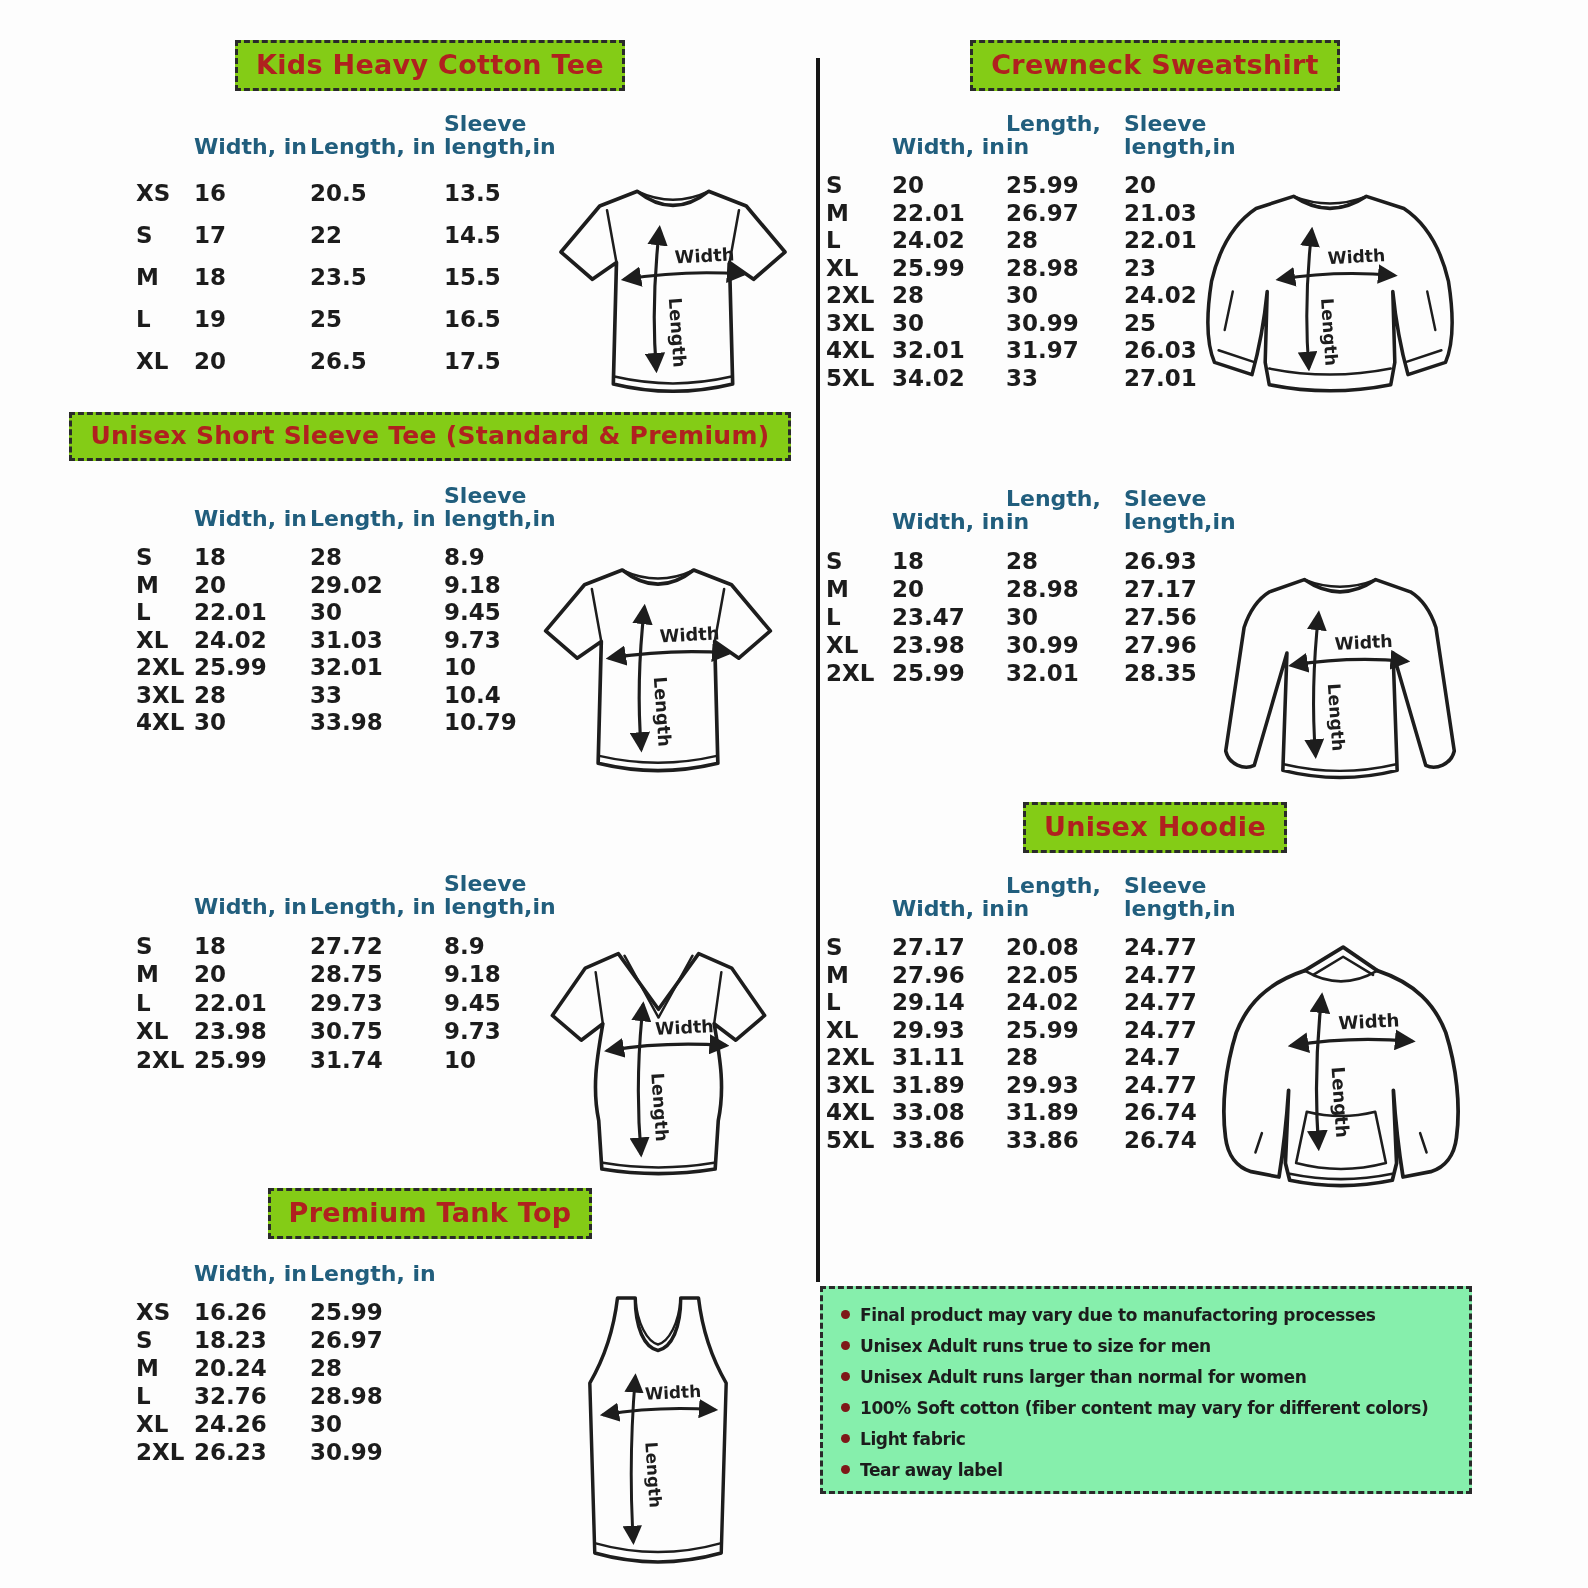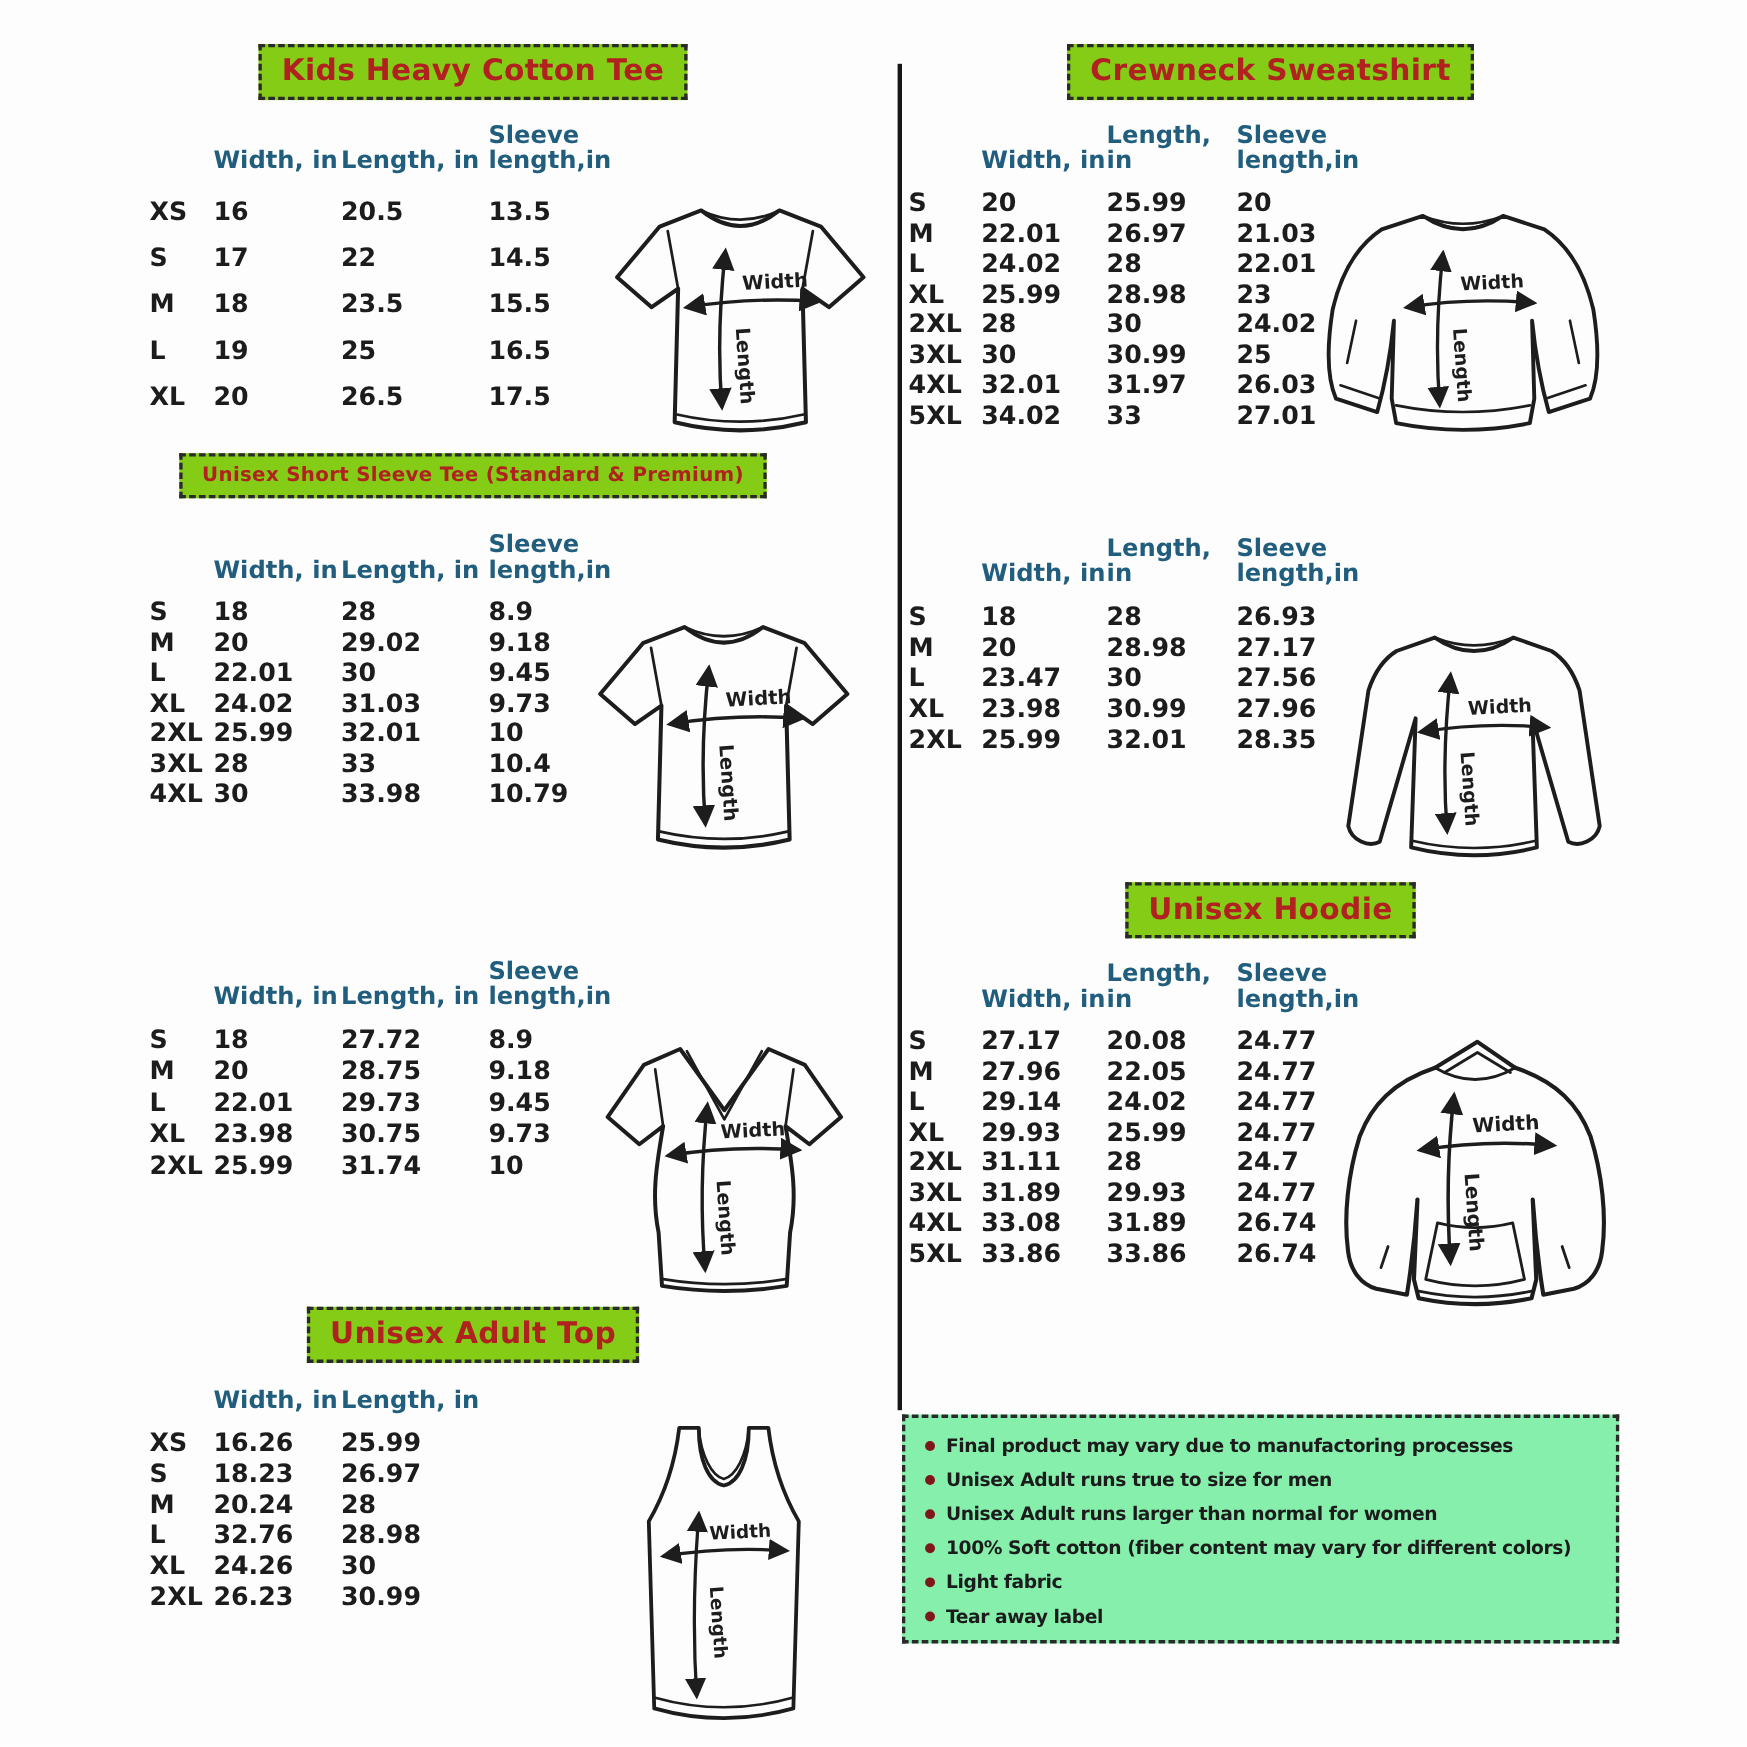--- a/index.html
+++ b/index.html
@@ -4,21 +4,21 @@
 <style>
   html,body{margin:0;padding:0;background:#ffffff;}
   .canvas{position:relative;width:1588px;height:1588px;background:#fdfdfd;overflow:hidden;
           font-family:"DejaVu Sans",sans-serif;color:#1c1c1c;}
   .divider{position:absolute;left:816px;top:58px;width:4px;height:1224px;background:#161616;}
 
   .section{position:absolute;}
   .title-row{position:absolute;left:0;right:0;top:0;text-align:center;}
   .title-box{display:inline-block;border:3px dashed #2a2a2a;padding:6px 18px 8px;
              color:#b0211f;font-weight:700;font-size:27px;letter-spacing:.3px;background:#84cc16;}
-  .title-sm{font-size:18px;}
+  .title-sm{font-size:25px;}
 
   .table{position:absolute;top:72px;left:76px;}
   .sec-right .table{left:4px;}
   .thead .trow{display:flex;align-items:flex-end;}
   .thead{margin-bottom:13px;color:#215e7d;font-weight:700;font-size:22px;}
   .thead .tcell{white-space:pre-line;line-height:1.06;}
   .tbody{font-weight:700;font-size:23px;}
   .tbody .trow{display:flex;align-items:center;height:var(--rh,28px);}
   .tcell{display:block;}
   .c0{width:58px;}
@@ -273,21 +273,21 @@
           <path class="arrow" d="M66,128 Q120,119 180,123" marker-start="url(#ah-l3)" marker-end="url(#ah-l3)"></path>
         </g>
         <text class="svgtext" x="112" y="113" transform="rotate(-3 112 113)">Width</text>
         <text class="svgtext" x="108" y="150" transform="rotate(86 108 150)">Length</text>
       </svg>
     </div>
   </div>
 
   <div class="section" style="left:60px;top:1188px;width:740px;height:398px;">
     <div class="title-row">
-      <span class="title-box">Unisex Adult Top</span>
+      <span class="title-box">Premium Tank Top</span>
     </div>
     <div class="table" style="top:74px;">
       <div class="thead">
           <div class="trow">
             <span class="tcell c0"></span>
             <span class="tcell c1">Width, in</span>
             <span class="tcell c2">Length, in</span>
           </div>
         </div>
       <div class="tbody" style="--rh:28px">

